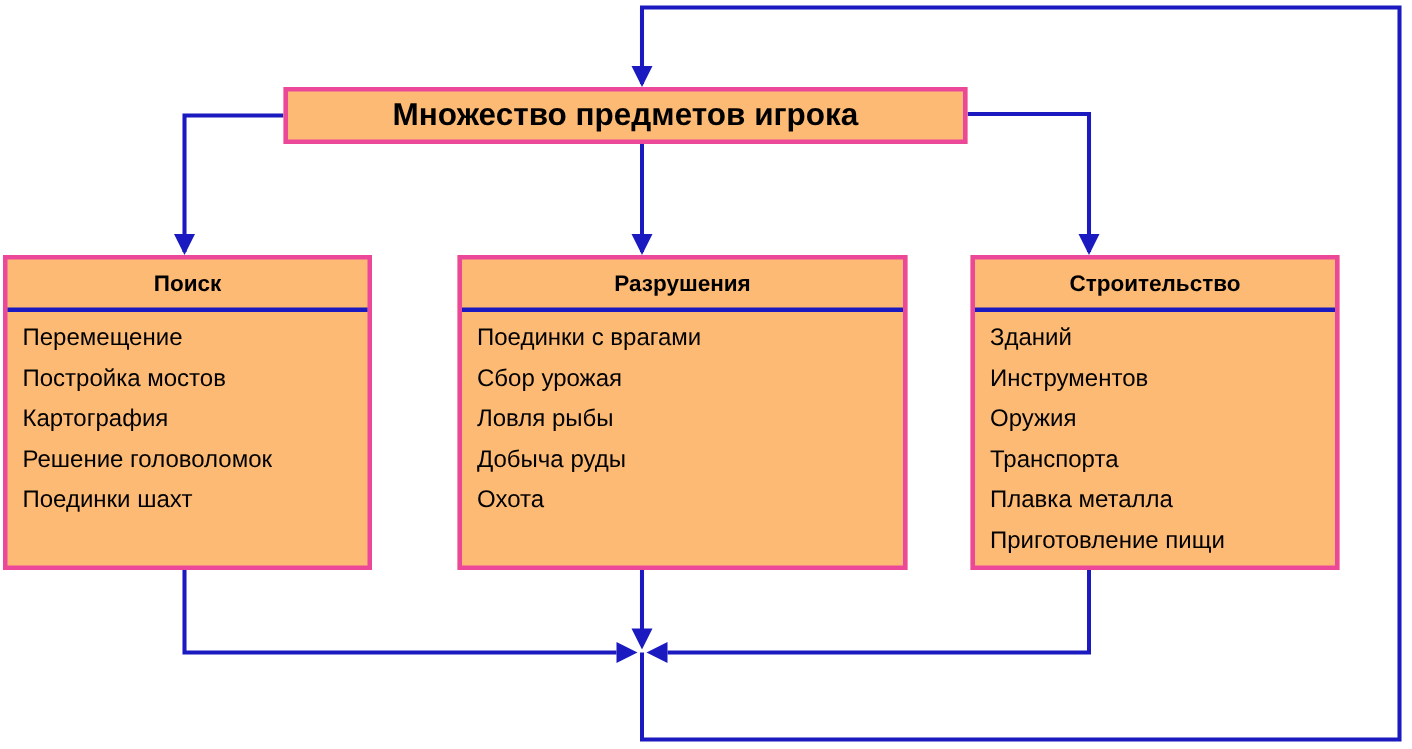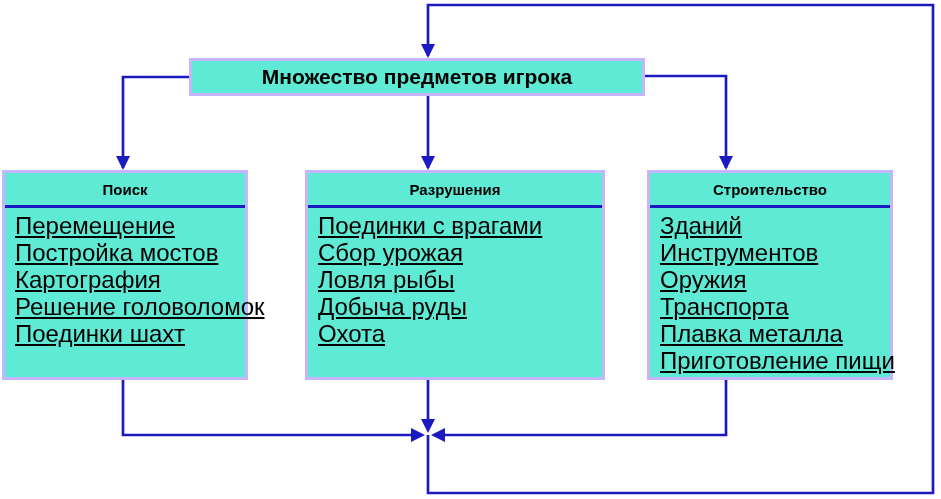--- a/index.html
+++ b/index.html
@@ -15,22 +15,22 @@
     width: 941px; height: 499px;
     background: #ffffff;
   }
   .connectors {
     position: absolute; left: 0; top: 0;
     width: 941px; height: 499px;
     z-index: 0;
   }
   .box {
     position: absolute;
-    background: #5eead4;
-    border: 3px solid #c4b5fd;
+    background: #fdba74;
+    border: 3px solid #ec4899;
     z-index: 1;
   }
   .root-box {
     left: 189px; top: 58px;
     width: 456px; height: 38px;
     text-align: center;
   }
   .root-box .title {
     font-weight: bold;
     font-size: 21px;
@@ -44,24 +44,23 @@
     text-align: center;
     font-weight: bold;
     font-size: 15px;
     line-height: 34px;
     white-space: nowrap;
   }
   .col-box .body {
     padding: 4px 9px 0 10px;
   }
   .col-box .body .item {
-    font-size: 24px;
+    font-size: 16px;
     line-height: 27px;
     white-space: nowrap;
-    text-decoration: underline;
   }
   .col-search       { left: 2px;   width: 246px; }
   .col-destruction  { left: 305px; width: 300px; }
   .col-construction { left: 607px; width: 246px; margin-left: 40px; }
   .line { fill: none; stroke: #1a1ac0; stroke-width: 2.7; }
   .head { fill: #1a1ac0; stroke: none; }
 </style>
 </head>
 <body>
 

